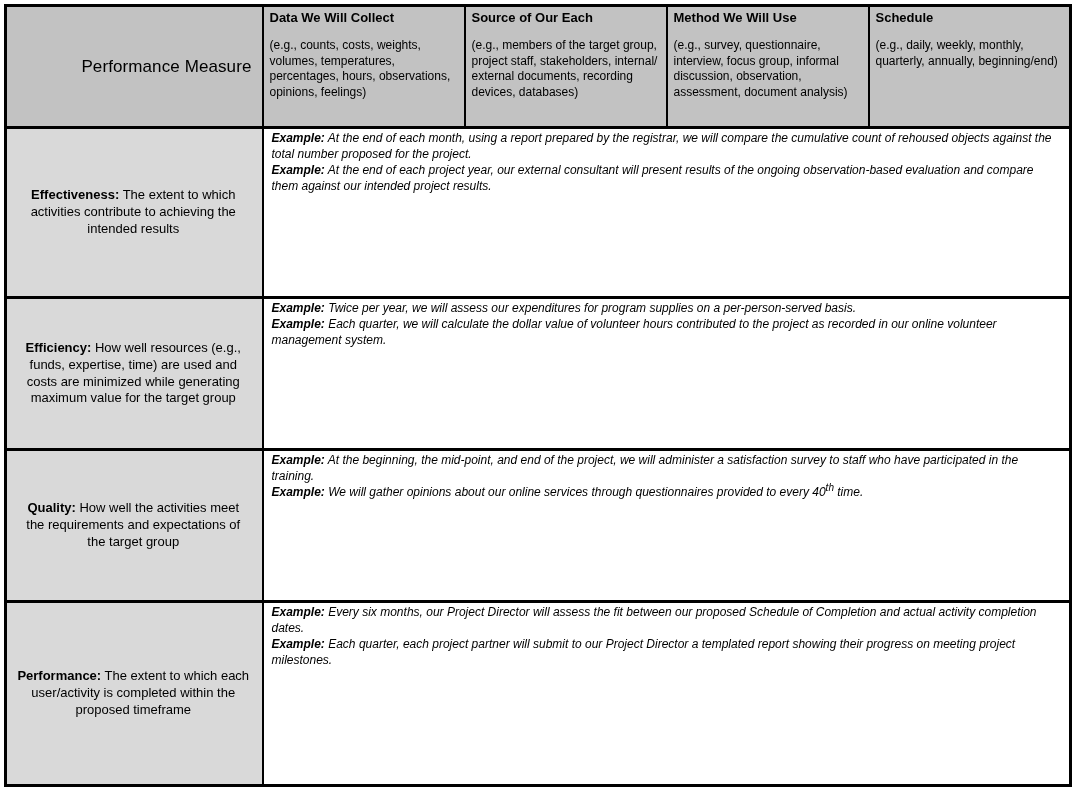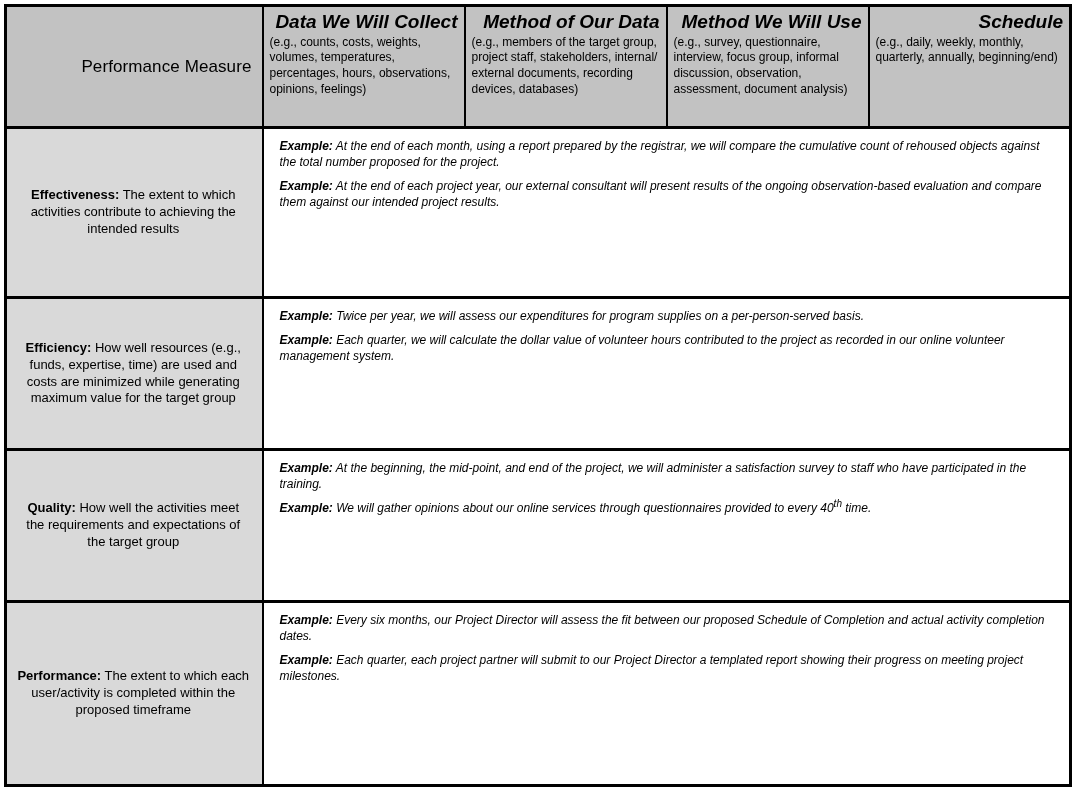--- a/index.html
+++ b/index.html
@@ -31,52 +31,51 @@
   th { background: var(--header-bg, #c2c2c2); font-weight: normal; }
   th.pm-cell {
     vertical-align: middle;
     text-align: right;
     padding: 4px 10px;
     font-size: 17px;
     letter-spacing: 0.1px;
   }
   th.col-head { vertical-align: top; padding: 3px 6px 3px 6px; }
   .col-title {
-    text-align: right;
+    text-align: left;
     font-weight: bold;
-    font-size: 19px;
+    font-size: 13px;
     line-height: 1.25;
-    font-style: italic;
   }
   .col-sub {
     text-align: left;
     font-size: 12px;
     line-height: 1.3;
-    margin-top: 1px;
+    margin-top: 12px;
   }
 
   td.label-cell {
     background: var(--label-bg, #d9d9d9);
     vertical-align: middle;
     padding: 6px 12px 6px 10px;
     font-size: 13px;
     line-height: 1.3;
     text-align: center;
   }
   td.label-cell .term { font-weight: bold; }
 
   td.example-cell {
     background: #ffffff;
     vertical-align: top;
     padding: 2px 8px 6px 8px;
     font-size: 12px;
     line-height: 1.33;
     font-style: italic;
   }
-  .example { margin: 8px; }
+  .example { margin: 0; }
   .ex-label { font-weight: bold; }
   sup { font-size: 10px; line-height: 0; }
 </style>
 </head>
 <body>
 
 <div class="page">
   <table class="pm-table">
     <colgroup>
       <col class="c0">
@@ -88,21 +87,21 @@
     <thead>
       <tr class="r-header">
         <th class="pm-cell">
           <span>Performance Measure</span>
         </th>
         <th class="col-head">
           <div class="col-title">Data We Will Collect</div>
           <div class="col-sub">(e.g., counts, costs, weights, volumes, temperatures, percentages, hours, observations, opinions, feelings)</div>
         </th>
         <th class="col-head">
-          <div class="col-title">Method of Our Data</div>
+          <div class="col-title">Source of Our Each</div>
           <div class="col-sub">(e.g., members of the target group, project staff, stakeholders, internal/ external documents, recording devices, databases)</div>
         </th>
         <th class="col-head">
           <div class="col-title">Method We Will Use</div>
           <div class="col-sub">(e.g., survey, questionnaire, interview, focus group, informal discussion, observation, assessment, document analysis)</div>
         </th>
         <th class="col-head">
           <div class="col-title">Schedule</div>
           <div class="col-sub">(e.g., daily, weekly, monthly, quarterly, annually, beginning/end)</div>
         </th>

